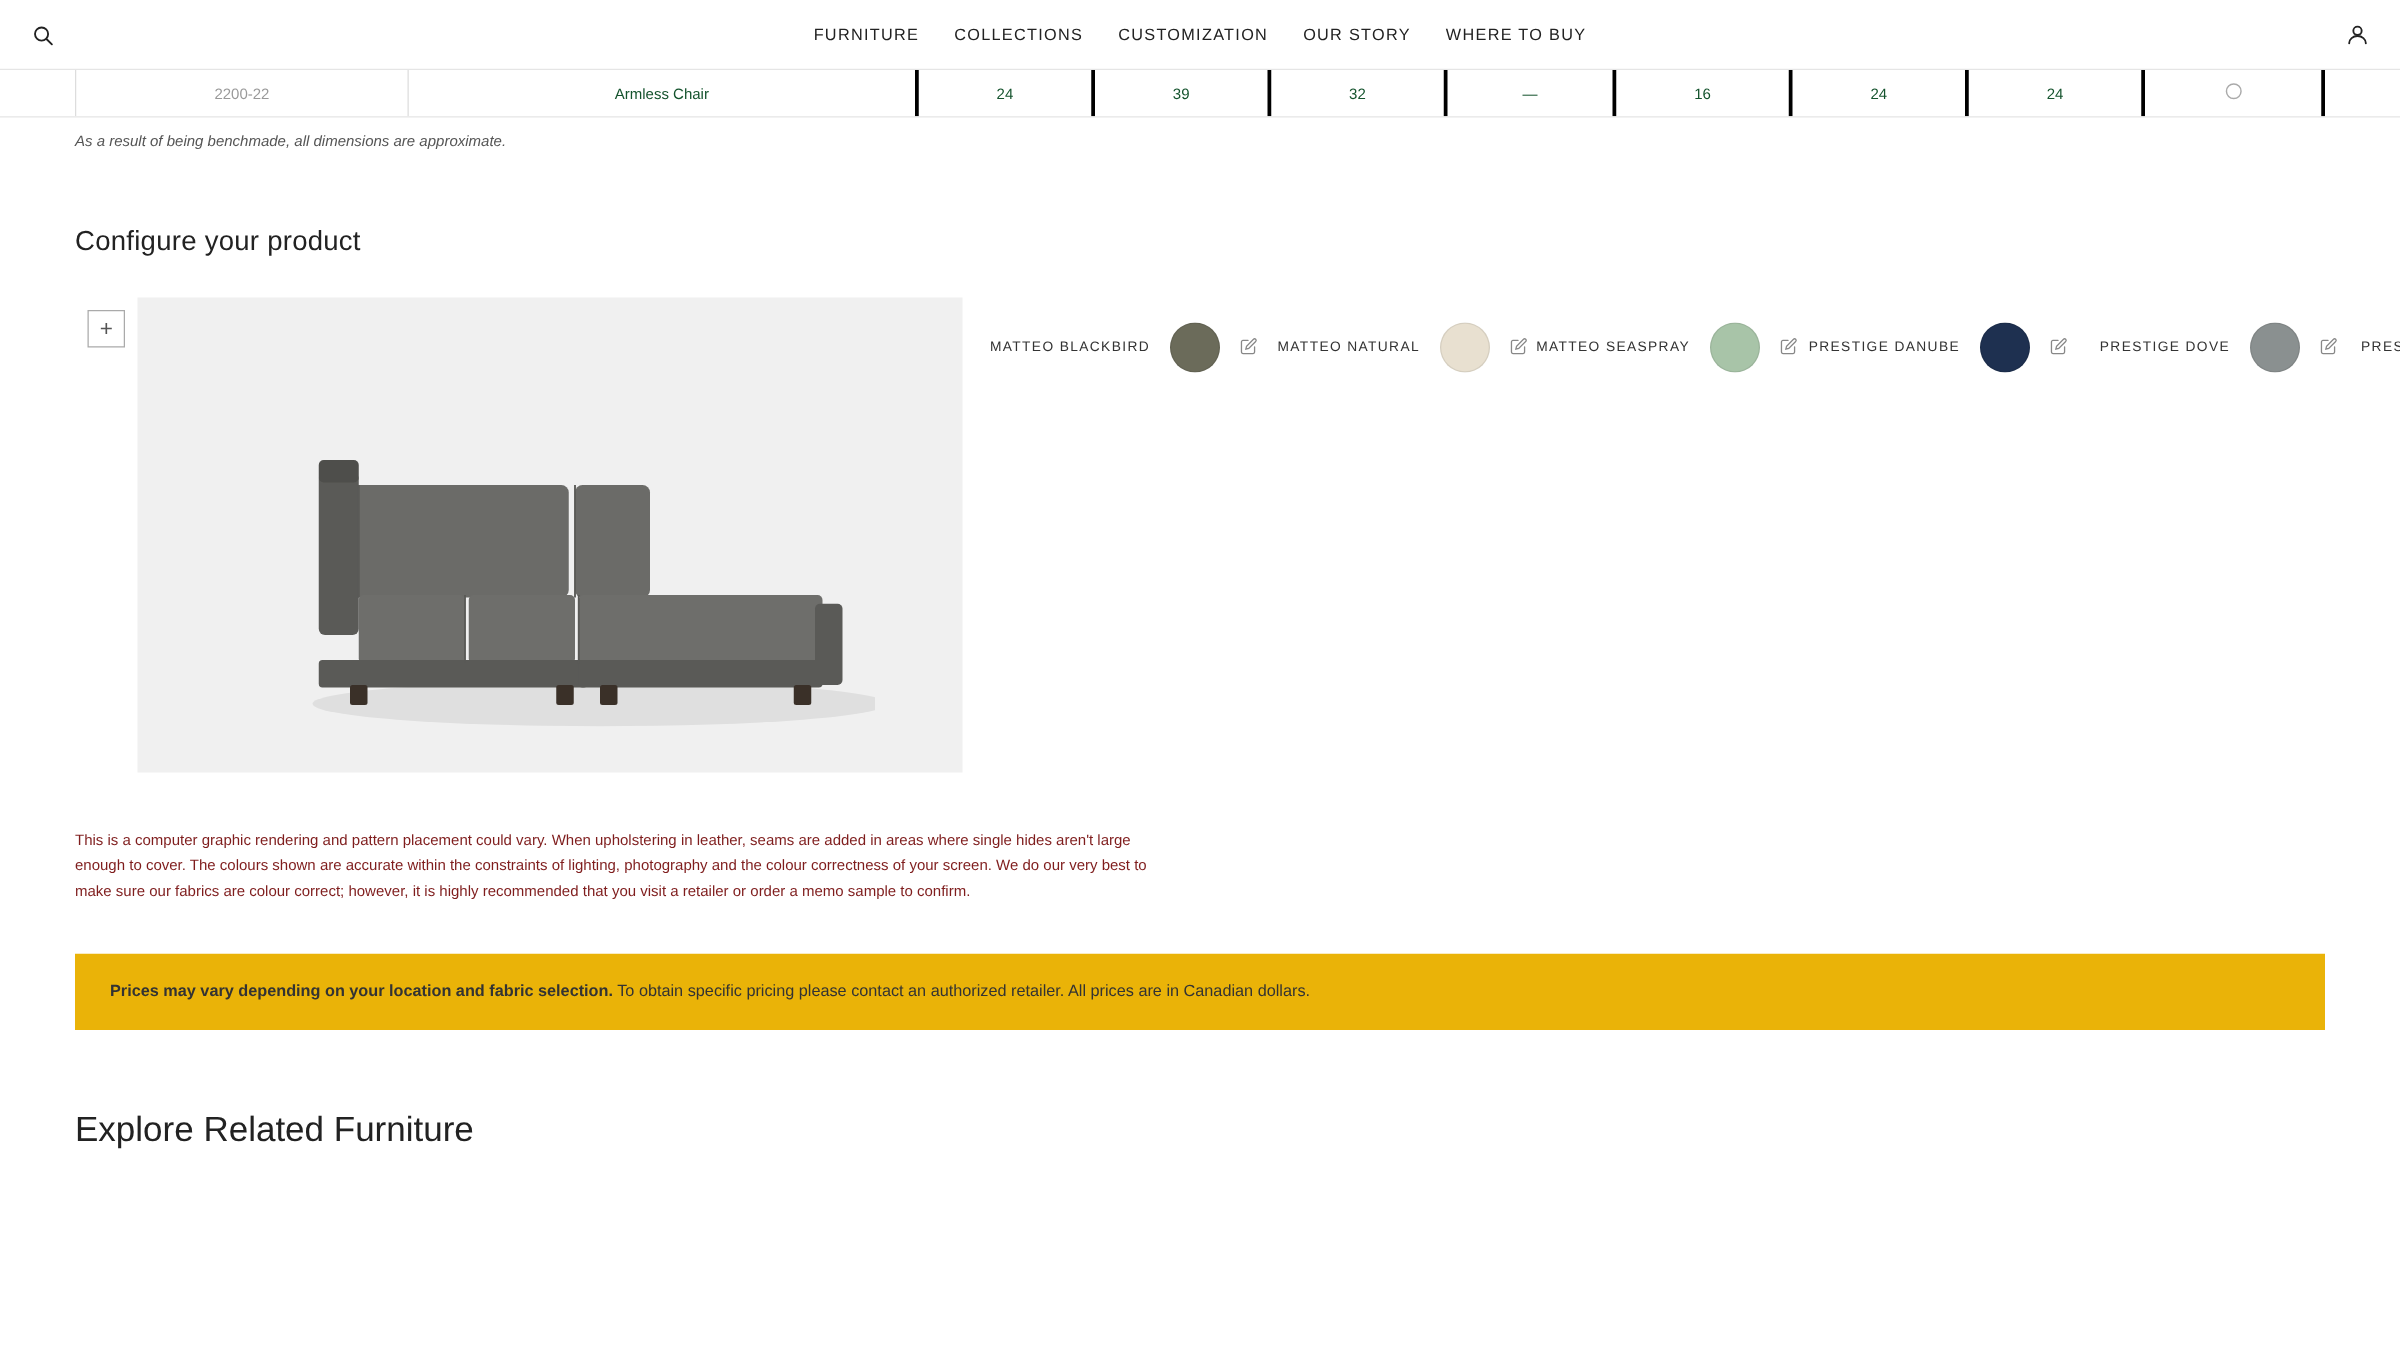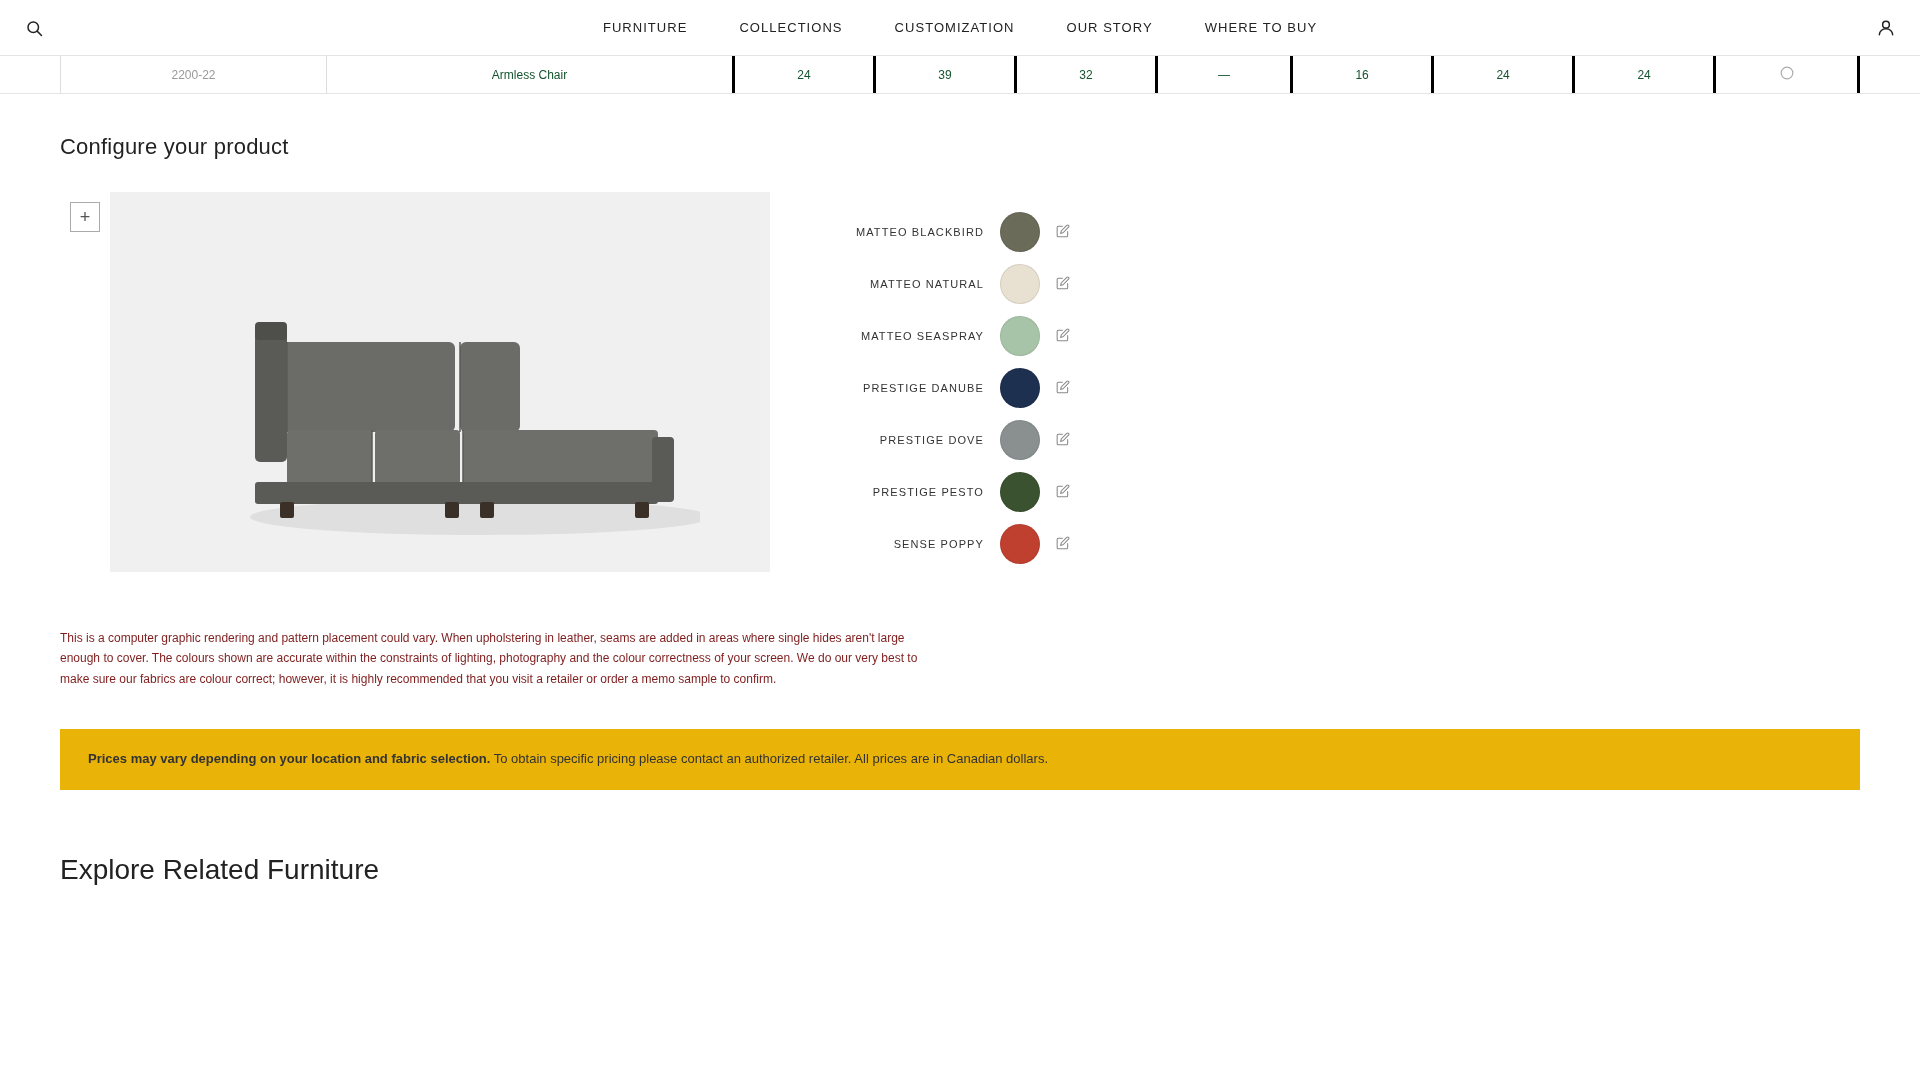--- a/index.html
+++ b/index.html
@@ -6,21 +6,21 @@
     body { font-family: 'Helvetica Neue', Helvetica, Arial, sans-serif; background: #fff; color: #222; font-size: 14px; }
 
     
     nav {
       position: fixed; top: 0; left: 0; right: 0; height: 56px;
       background: #fff; border-bottom: 1px solid #e5e5e5;
       display: flex; align-items: center; justify-content: center; z-index: 100;
     }
     .nav-left { position: absolute; left: 20px; display: flex; align-items: center; }
     .nav-right { position: absolute; right: 20px; display: flex; align-items: center; }
-    .nav-links { display: flex; gap: 52px; text-align: right; }
+    .nav-links { display: flex; gap: 28px; text-align: right; }
     .nav-link { text-decoration: none; color: #222; font-size: 13px; letter-spacing: 0.08em; font-weight: 500; }
     .search-icon-wrap, .user-icon-wrap { cursor: pointer; width: 28px; height: 28px; display: flex; align-items: center; justify-content: center; }
 
     
     .main { margin-top: 56px; padding: 0; }
 
     
     .table-area {
       padding: 0 60px;
       border-bottom: 1px solid #e5e5e5;
@@ -43,21 +43,21 @@
     .thumb-add { width: 30px; height: 30px; border: 1px solid #aaa; display: flex; align-items: center; justify-content: center; cursor: pointer; font-size: 18px; color: #555; background: #fff; }
 
     
     .product-image-wrap {
       flex: 1; max-width: 660px; min-height: 380px; background: #f0f0f0;
       display: flex; align-items: center; justify-content: center; position: relative;
     }
     .sofa-svg-wrap { width: 100%; height: 380px; display: flex; align-items: center; justify-content: center; }
 
     
-    .swatches-panel { width: 320px; padding: 14px 20px; display: flex; flex-direction: column; gap: 0; }
+    .swatches-panel { width: 320px; padding: 14px 20px; display: flex; flex-direction: row; gap: 0; }
     .swatch-row { display: flex; align-items: center; justify-content: flex-end; gap: 16px; padding: 6px 0; }
     .swatch-circle { width: 40px; height: 40px; border-radius: 50%; flex-shrink: 0; cursor: pointer; border: 1px solid rgba(0,0,0,0.08); }
     .swatch-name { font-size: 11px; letter-spacing: 0.1em; color: #333; text-align: right; min-width: 130px; }
     .swatch-edit { color: #888; cursor: pointer; font-size: 14px; flex-shrink: 0; }
 
     
     .disclaimer-text { padding: 24px 60px 16px; font-size: 12px; color: #7f1d1d; line-height: 1.7; max-width: 1000px; }
 
     
     .price-notice-box { margin: 24px 60px; background: #eab308; padding: 20px 28px; font-size: 13px; color: #333; line-height: 1.6; }
@@ -117,20 +117,21 @@
           <td>24</td>
           <td>
             <svg width="14" height="14" viewBox="0 0 24 24" fill="none" stroke="#aaa" stroke-width="2">
                 <circle cx="12" cy="12" r="10"></circle>
               </svg>
           </td>
         </tr>
       </tbody>
     </table>
   </div>
+  <div class="dim-note">As a result of being benchmade, all dimensions are approximate.</div>
 
   <div class="configure-section">
     <h2 class="configure-title">Configure your product</h2>
 
     <div class="configurator-wrap">
 
       <div class="thumb-strip">
         <div class="thumb-add">+</div>
       </div>
 

